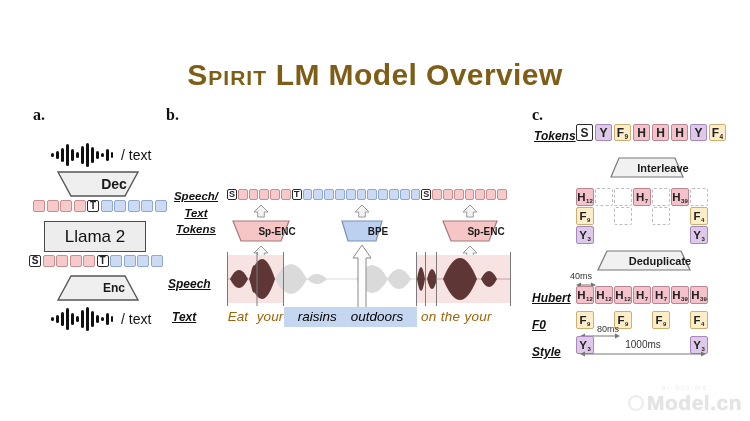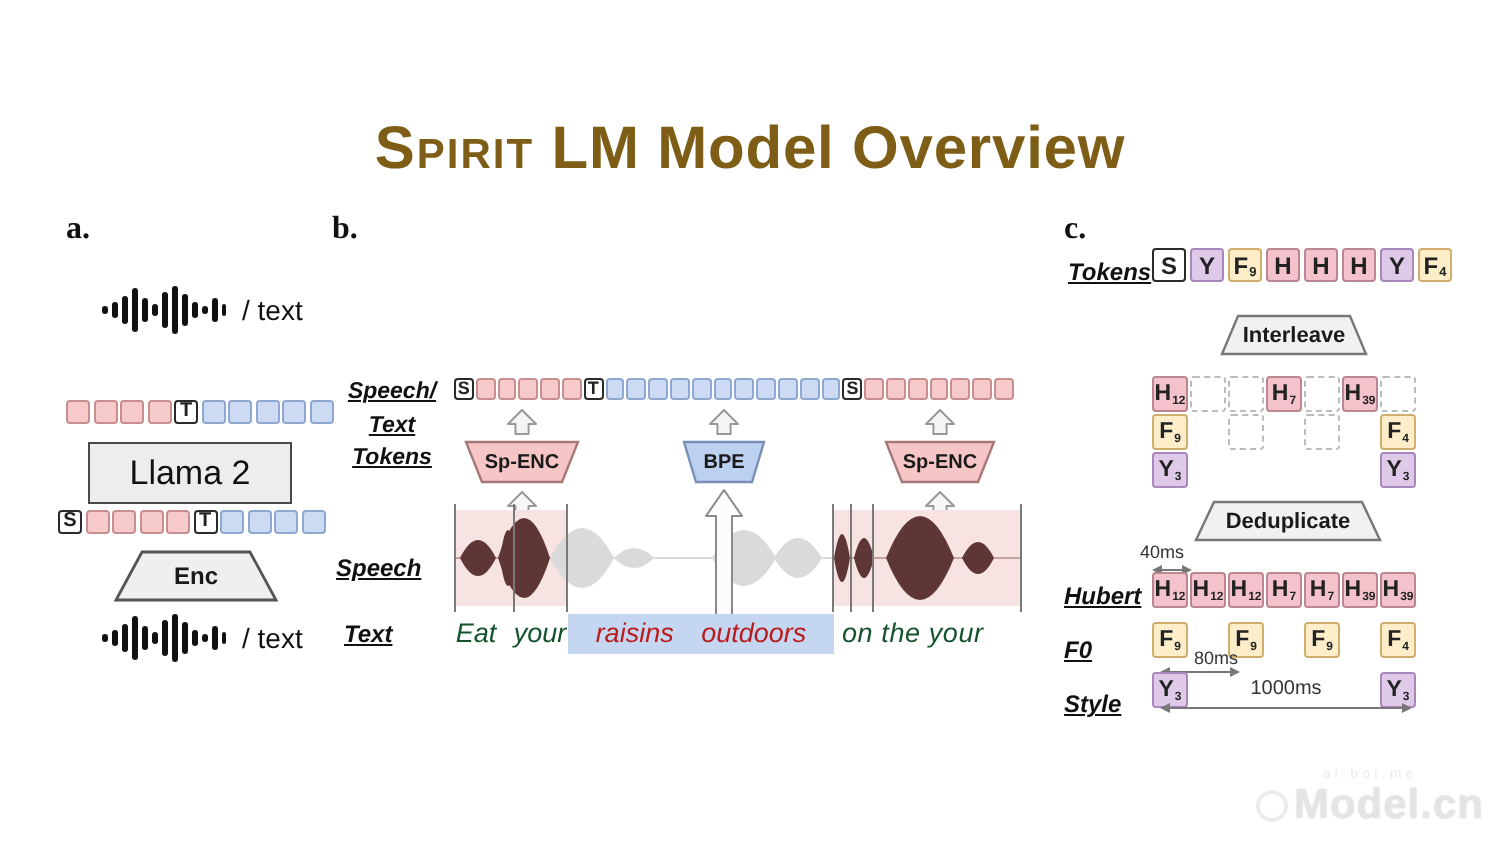--- a/index.html
+++ b/index.html
@@ -36,38 +36,38 @@
 
   .sz12{gap:1.5px;}  .sz12 .tok{width:12px;height:12px;font-size:10px;padding-top:0;}
   .sz12 .tok{align-items:center;}
   .sz11{gap:1px;}    .sz11 .tok{width:9.8px;height:11px;font-size:9px;align-items:center;}
   .sz17{gap:2px;}    .sz17 .tok{width:17px;height:17px;font-size:12px;padding-top:2px;}
   .sz17 .tok sub{font-size:6.5px;top:7px;}
   .sz19{gap:1px;}    .sz19 .tok{width:18px;height:18px;font-size:11.5px;padding-top:3px;}
 
   
   .trap{position:absolute;}
-  .trap .lab{position:absolute;left:0;top:0;width:100%;height:100%;display:flex;
+  .trap .lab{position:absolute;left:16px;top:0;width:100%;height:100%;display:flex;
              align-items:center;justify-content:center;font-weight:bold;}
 
   
   #llama-box{left:44px;top:221px;width:100px;height:29px;background:#ededed;
              border:1.8px solid #4a4a4a;display:flex;align-items:center;justify-content:center;
              font-size:17px;color:#111;}
 
   
   .iorow{display:flex;align-items:center;gap:7px;font-size:14px;color:#111;}
 
   
   #transcript{left:227px;top:306px;width:285px;height:21px;display:flex;align-items:center;
               font-style:italic;font-size:13.5px;}
-  #transcript .gray{color:#14532d;}
+  #transcript .gray{color:#a16207;}
   #tr-left{width:57px;display:flex;justify-content:center;word-spacing:5px;}
   #tr-hl{width:133px;background:#c5d6f0;display:flex;justify-content:space-evenly;
-         align-items:center;height:20px;color:#b91c1c;font-weight:500;}
+         align-items:center;height:20px;color:#000000;font-weight:500;}
   #tr-right{padding-left:4px;letter-spacing:.3px;}
 
   
   .ms{font-size:9px;color:#333;}
   .ms1000{font-size:10px;}
 
   
   #watermark{right:8px;bottom:6px;text-align:center;color:#e4e4e4;}
   #watermark .wm-small{font-size:7px;letter-spacing:2px;color:#ececec;}
   #watermark .wm-main{font-size:21px;font-weight:bold;letter-spacing:.5px;
@@ -100,20 +100,26 @@
         <rect x="41" y="5" width="3" height="16" rx="1.5"></rect>
           <rect x="46" y="9" width="3" height="8" rx="1.5"></rect>
         <rect x="51" y="11" width="3" height="4" rx="1.5"></rect>
           <rect x="56" y="7" width="3" height="12" rx="1.5"></rect>
         <rect x="61" y="10" width="2" height="6" rx="1"></rect>
       </g>
     </svg>
     <span>/ text</span>
   </div>
 
+  <div class="trap" style="left:57px;top:171px;width:82px;height:26px">
+    <svg width="82" height="26">
+      <polygon points="1,1 81,1 68,25 14,25" fill="#efefef" stroke="#555" stroke-width="1.4"></polygon>
+    </svg>
+    <div class="lab" style="font-size:14px">Dec</div>
+  </div>
 
   <div class="abs tokrow sz12" style="left:33px;top:200px">
       <span class="tok pink"></span>
       <span class="tok pink"></span>
       <span class="tok pink"></span>
       <span class="tok pink"></span>
       <span class="tok white">T</span>
       <span class="tok blue"></span>
       <span class="tok blue"></span>
       <span class="tok blue"></span>

